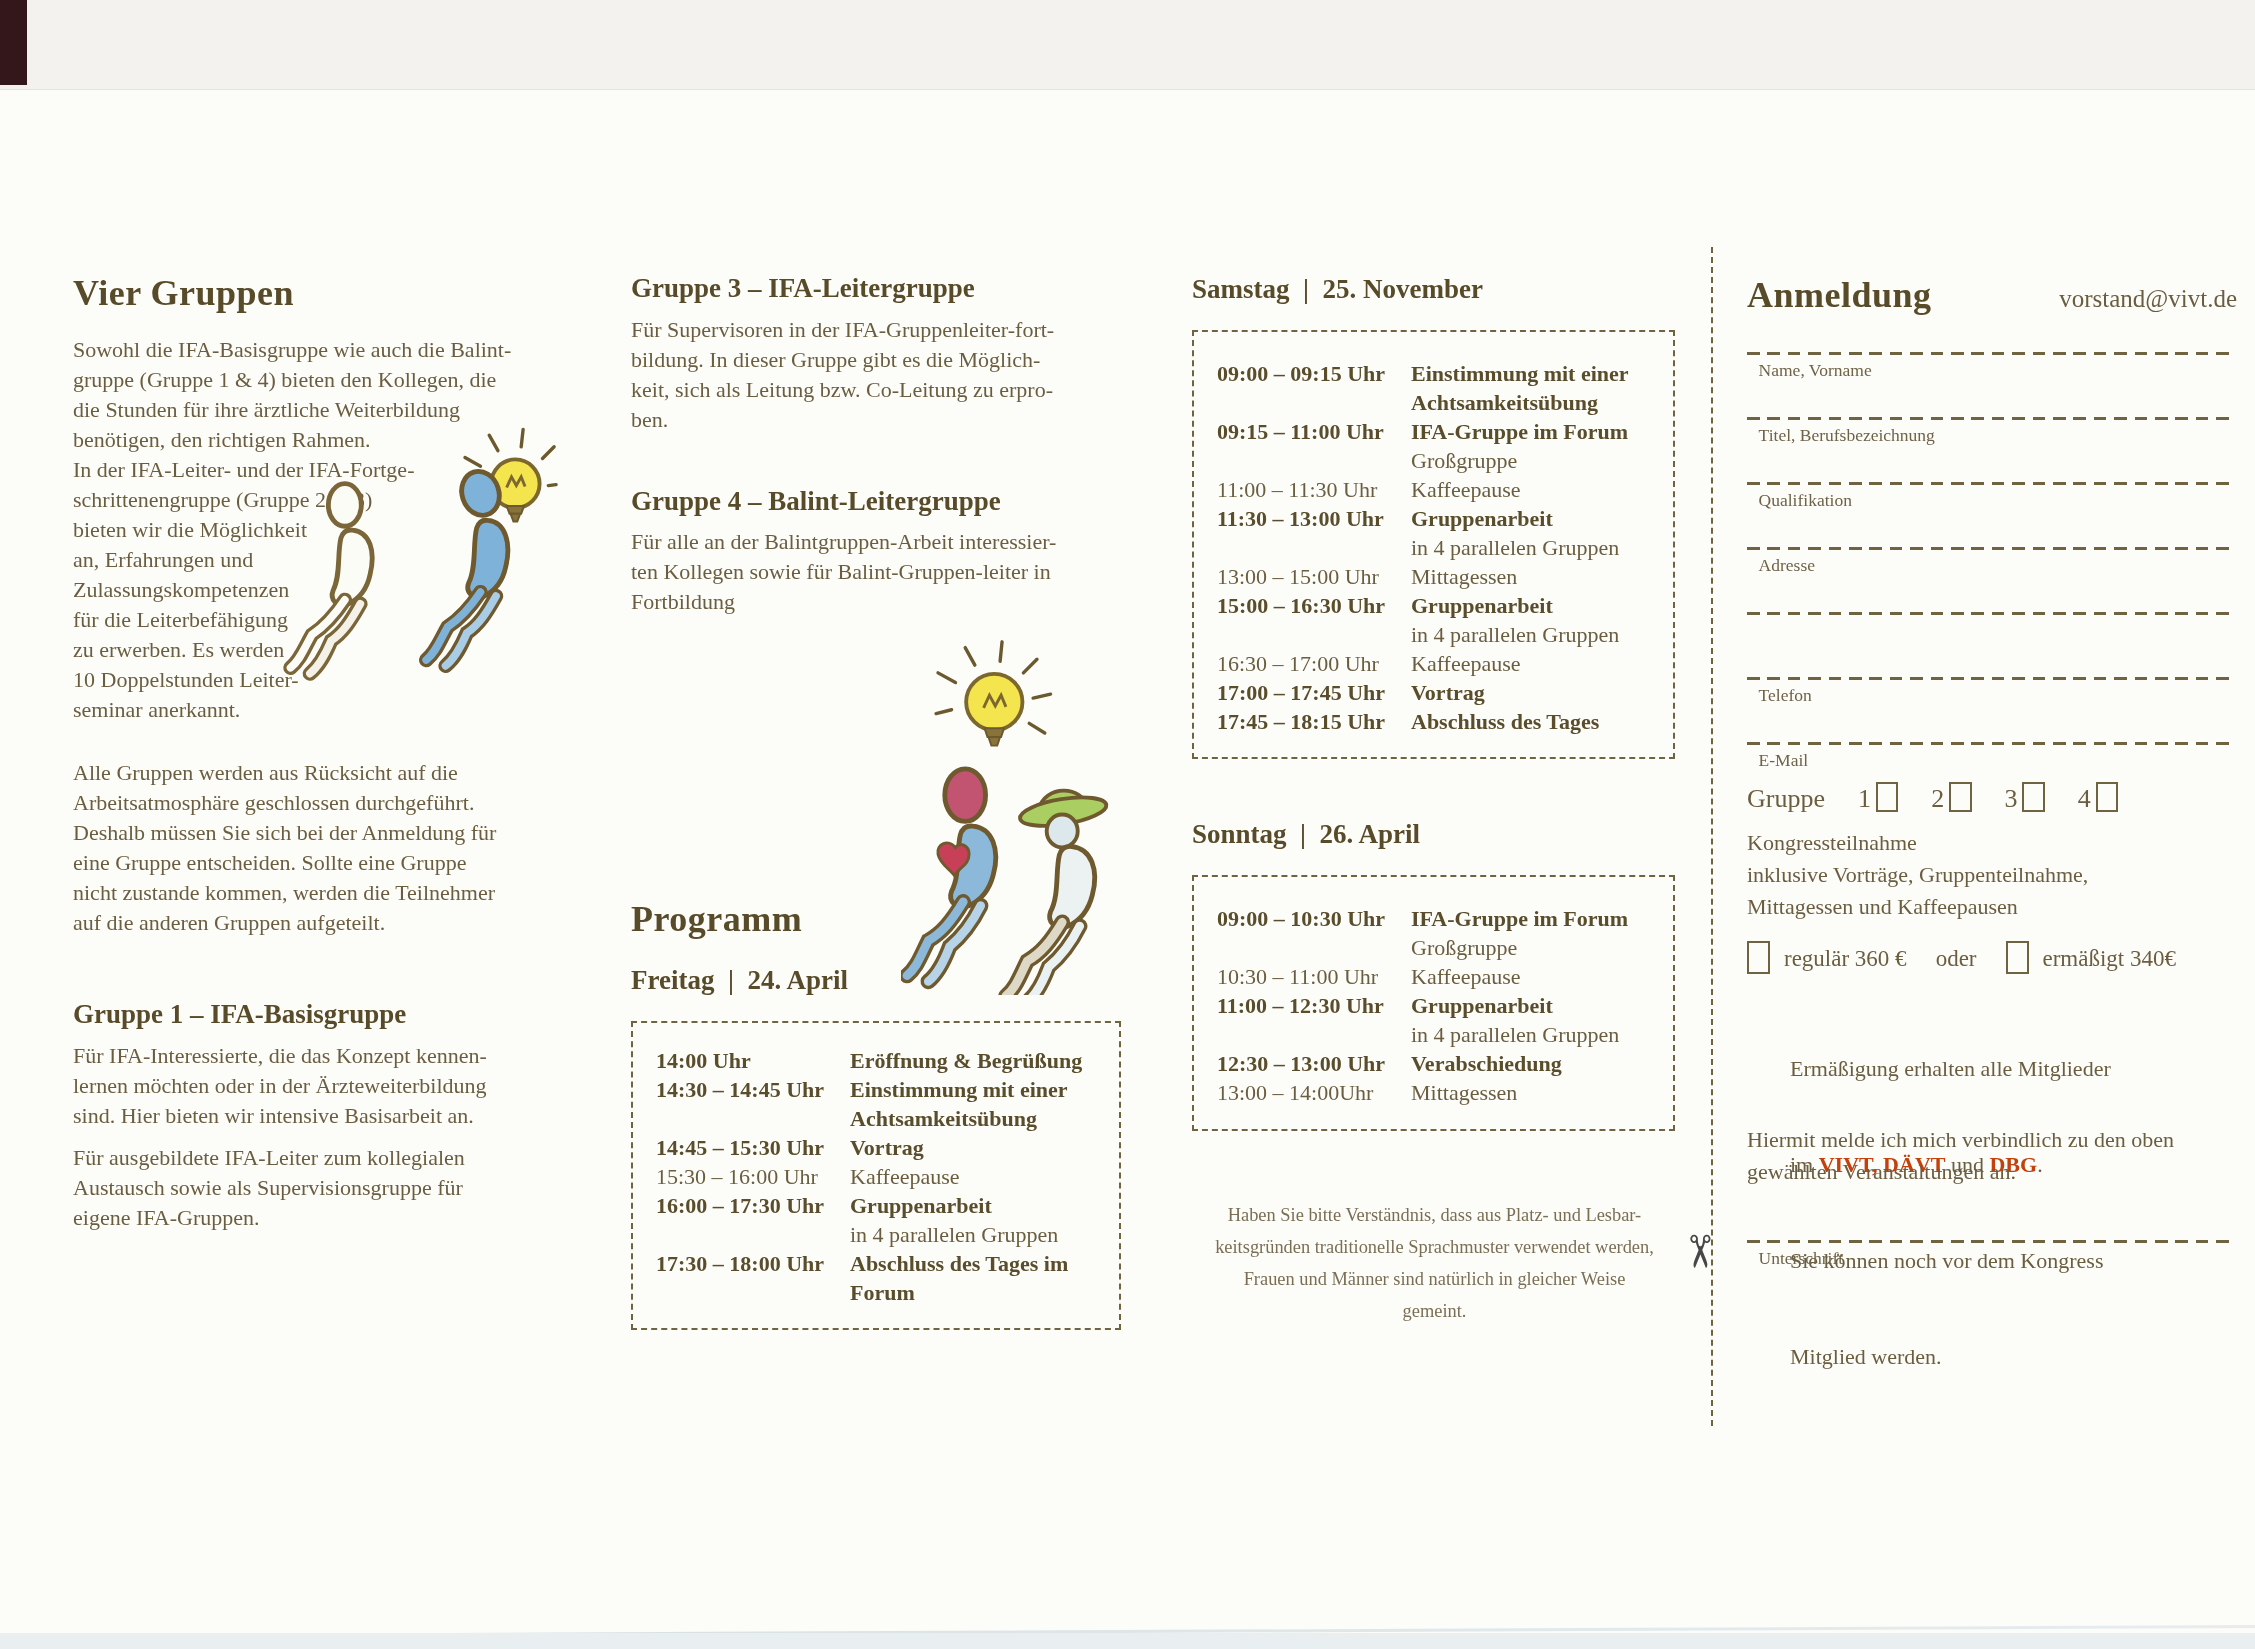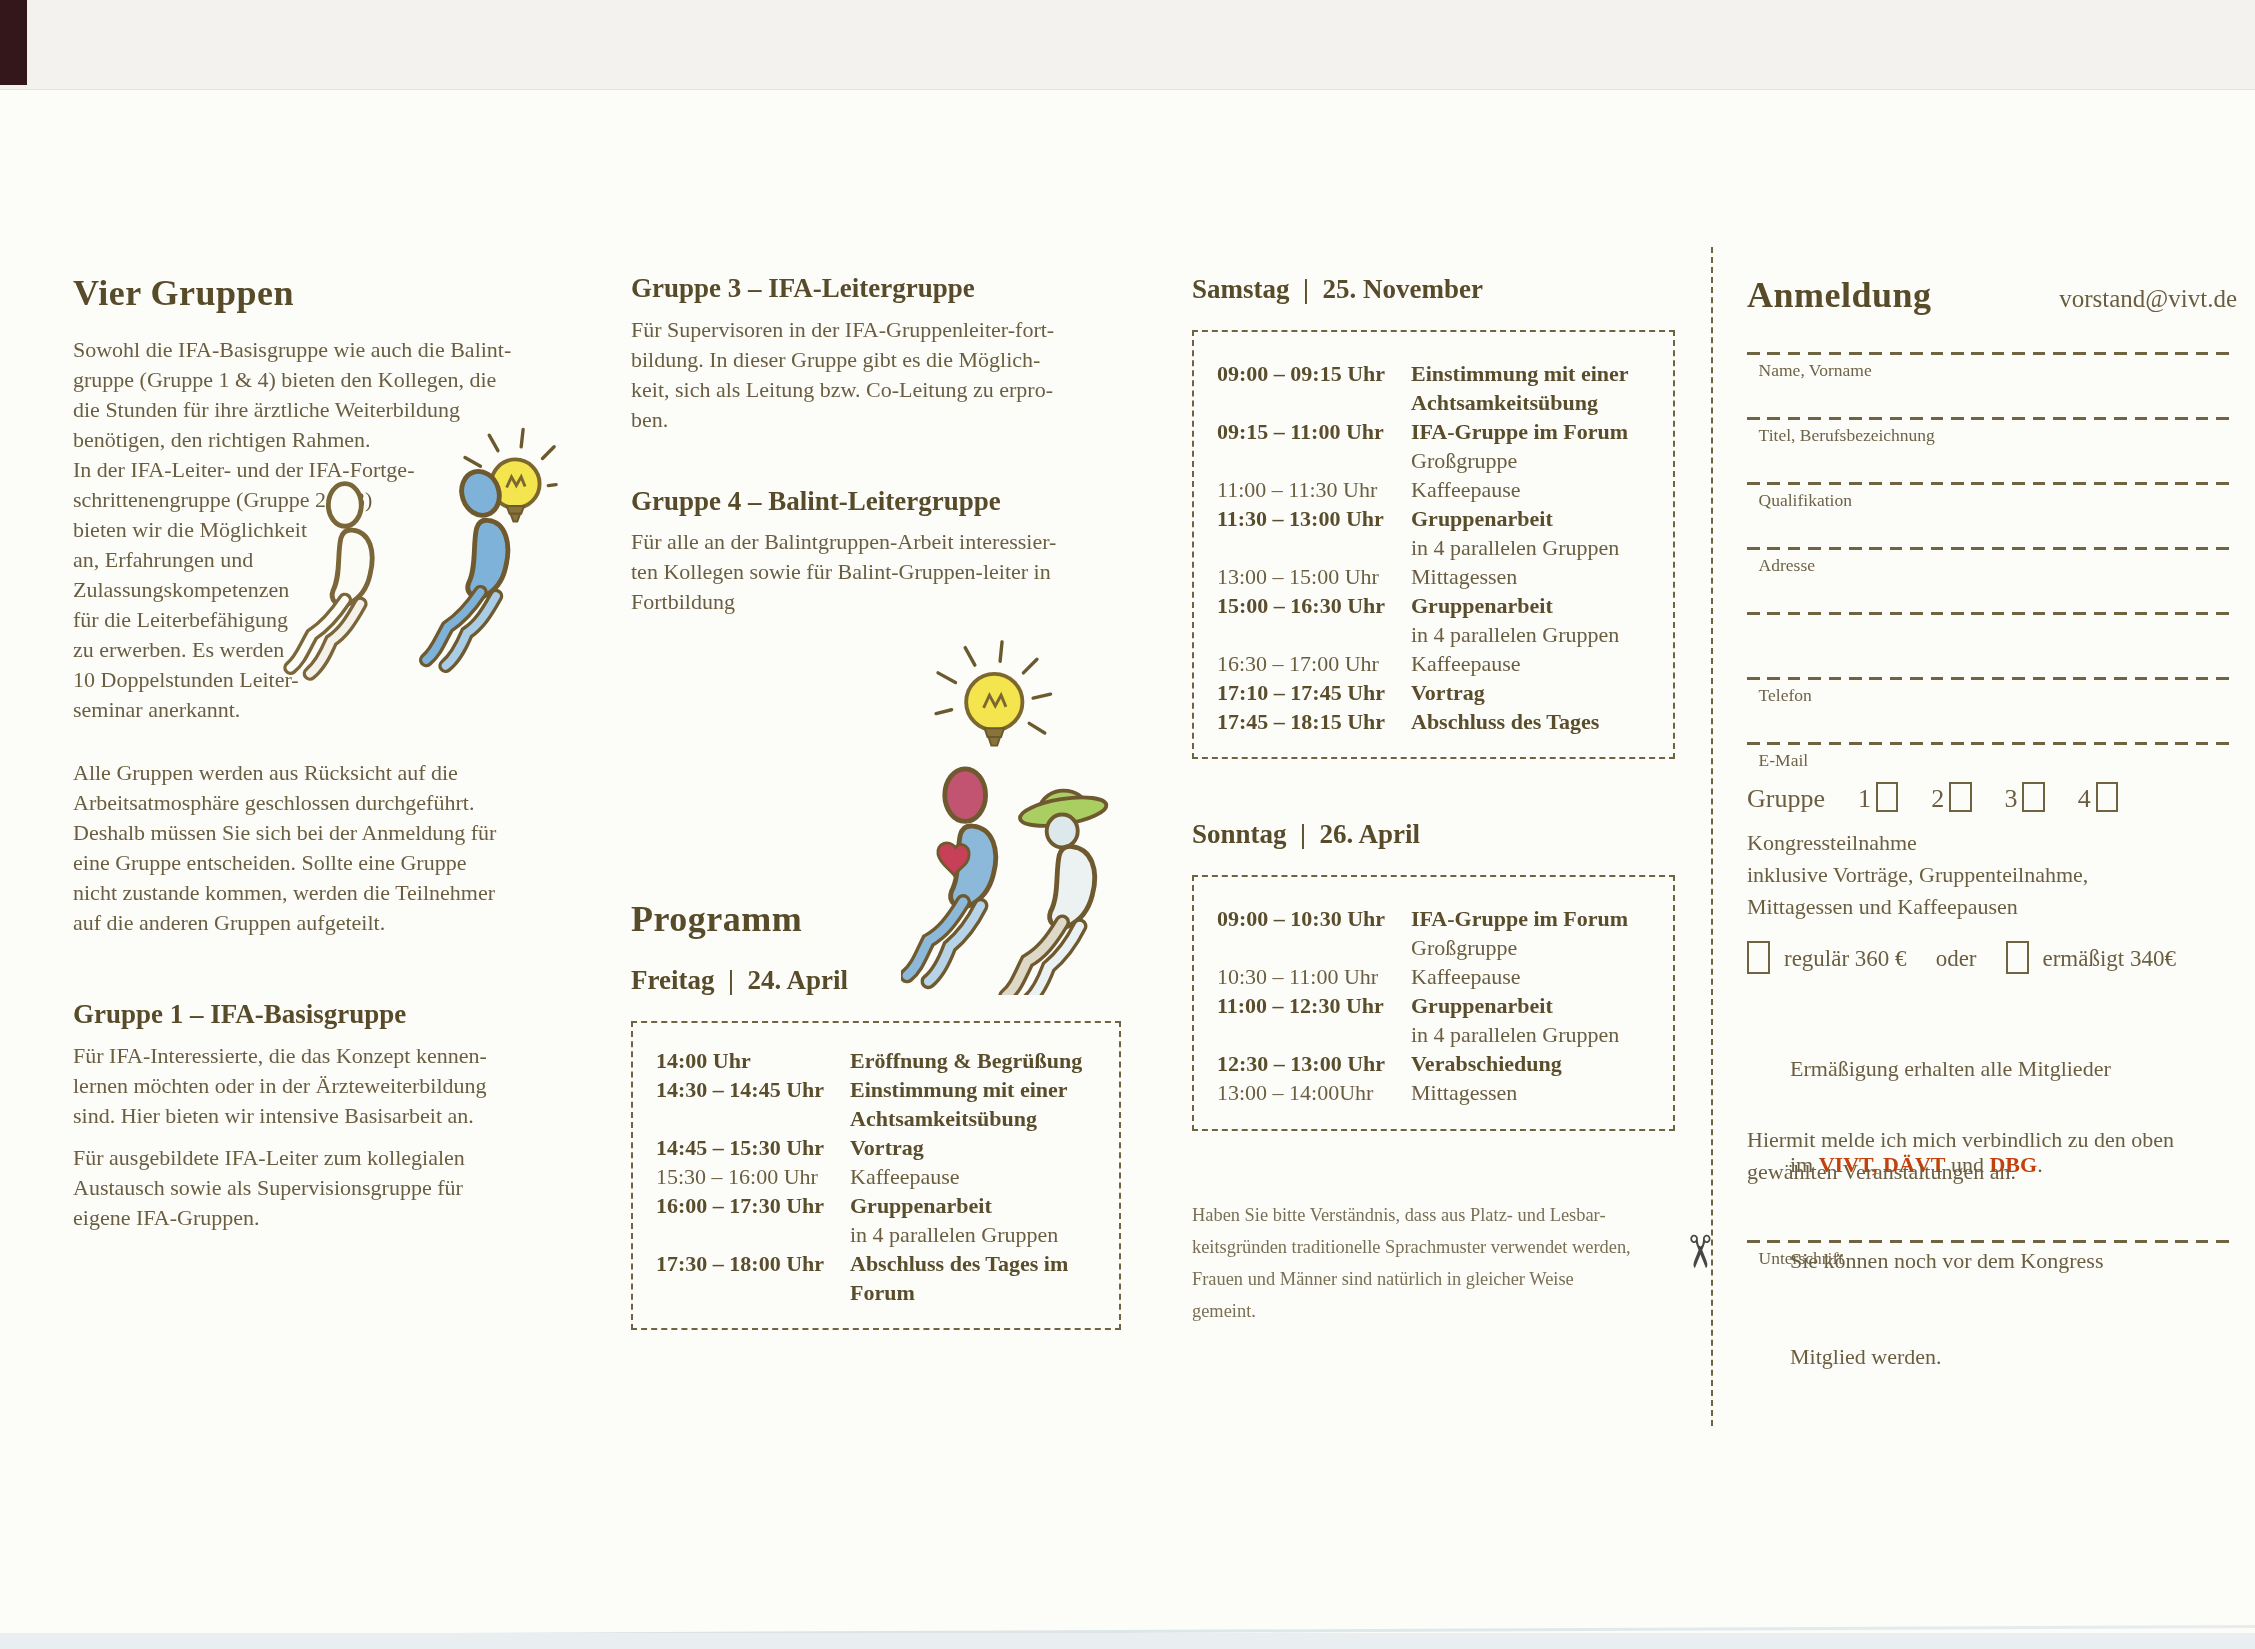--- a/index.html
+++ b/index.html
@@ -8,21 +8,21 @@
   .topband{position:absolute;left:0;top:0;right:0;height:89px;background:#f3f2ef;border-bottom:1px solid #e4e3e0;}
   .cornermark{position:absolute;left:0;top:0;width:27px;height:85px;background:#33171a;}
   .bottomline{position:absolute;left:0;right:0;bottom:17.5px;height:2.9px;background:linear-gradient(90deg,#d4dee1,#e7edef);transform:rotate(-0.25deg);}
   .bottomband{position:absolute;left:0;right:0;bottom:0;height:17.5px;background:#e9eff1;}
 
   .col{position:absolute;}
   .h1{font-size:36px;font-weight:bold;color:#584b2a;letter-spacing:0.5px;}
   .h2{font-size:27px;font-weight:bold;color:#584b2a;line-height:33px;}
   .dayh{font-size:27px;font-weight:bold;color:#584b2a;white-space:pre;}
   .body{font-size:22px;line-height:30px;white-space:pre;}
-  .note{font-size:18.4px;line-height:32px;color:#7a6f55;white-space:pre;}
+  .note{font-size:18.4px;line-height:32px;color:#7a6f55;white-space:pre;text-align:center;}
 
   
   .sbox{border:2.4px dashed #6f6342;padding:23px 13.6px 21.3px 23px;box-sizing:border-box;}
   .srow{display:flex;align-items:flex-start;}
   .stime{flex:none;width:194px;font-size:22px;line-height:29px;white-space:pre;}
   .sdesc{flex:1;font-size:22px;line-height:29px;}
   .smain,.ssub{white-space:pre;}
   .b{font-weight:bold;color:#5a4d2c;}
 
   
@@ -267,21 +267,21 @@
             <div class="ssub">in 4 parallelen Gruppen</div>
           </div>
         </div>
         <div class="srow">
           <div class="stime">16:30 – 17:00 Uhr</div>
           <div class="sdesc">
             <div class="smain">Kaffeepause</div>
           </div>
         </div>
         <div class="srow">
-          <div class="stime b">17:10 – 17:45 Uhr</div>
+          <div class="stime b">17:00 – 17:45 Uhr</div>
           <div class="sdesc">
             <div class="smain b">Vortrag</div>
           </div>
         </div>
         <div class="srow">
           <div class="stime b">17:45 – 18:15 Uhr</div>
           <div class="sdesc">
             <div class="smain b">Abschluss des Tages</div>
           </div>
         </div>

